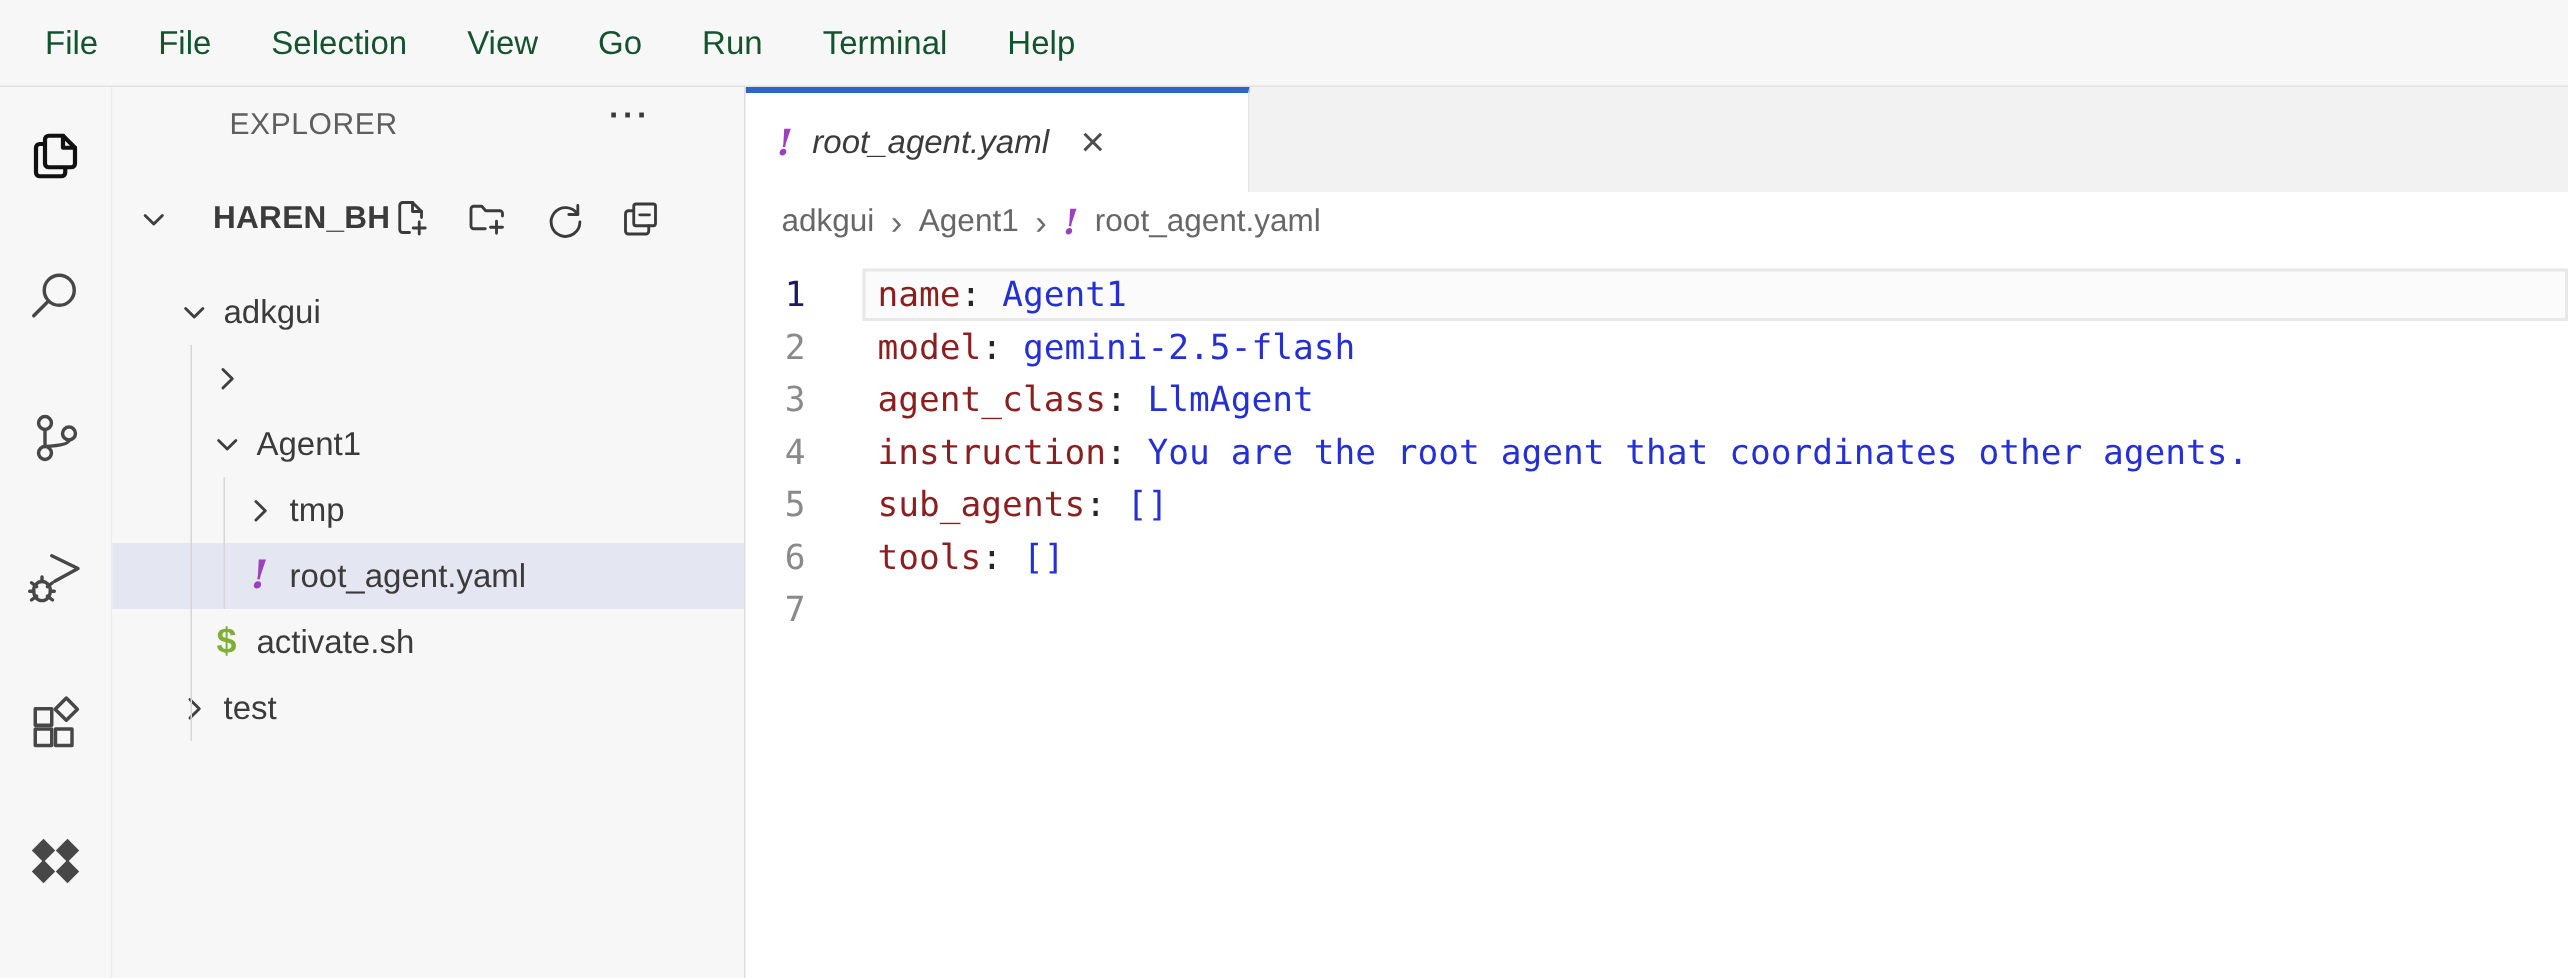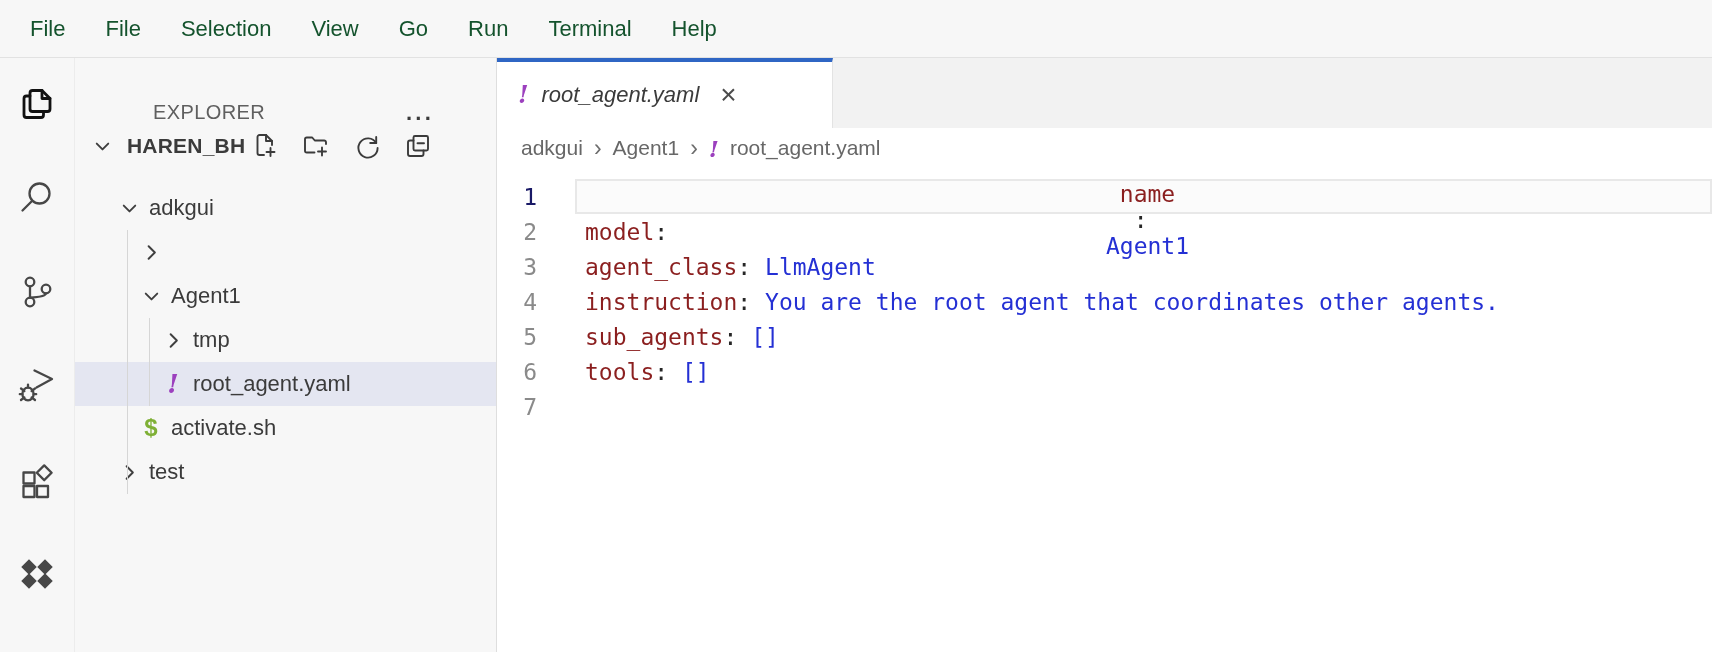--- a/index.html
+++ b/index.html
@@ -18,27 +18,27 @@
   .activitybar { width:75px; background:#f7f7f7; border-right:1px solid #ececec;
     display:flex; flex-direction:column; align-items:center; padding-top:26px; gap:54px; flex:none; }
   .ab-icon { width:40px; height:40px; color:#474747; }
   .ab-icon svg { width:40px; height:40px; display:block; }
   .ab-icon.active { color:#111; }
   .ab-icon.active svg { stroke-width:2.8; }
 
   
   .sidebar { width:422px; background:#f7f7f7; border-right:1px solid #dedede;
     flex:none; font-size:22px; color:#3b3b3b; position:relative; }
-  .sb-header { height:66px; display:flex; align-items:flex-end; justify-content:space-between;
+  .sb-header { height:66px; display:flex; align-items:flex-start; justify-content:space-between;
     padding:14px 62px 0 78px; }
   .sb-title { font-size:20px; color:#5f5f5f; letter-spacing:.4px; }
   .sb-ellipsis { font-size:22px; font-weight:bold; letter-spacing:2px; color:#3b3b3b; cursor:pointer; line-height:10px; }
   .ws-row { height:44px; display:flex; align-items:center; padding:0 64px 0 14px;
     font-weight:700; font-size:21px; }
-  .ws-label { margin-left:5px; letter-spacing:.2px; }
+  .ws-label { margin-left:20px; letter-spacing:.2px; }
   .ws-actions { margin-left:auto; display:flex; gap:23px; }
   .ws-actions .act { width:28px; height:28px; color:#3b3b3b; cursor:pointer; }
   .ws-actions .act svg { width:28px; height:28px; display:block; }
 
   .tree { margin-top:18px; position:relative; }
   .row { height:44px; display:flex; align-items:center; cursor:pointer; }
   .row.selected { background:var(--sel-bg); }
   .slot { width:26px; height:26px; flex:none; display:flex; align-items:center;
     justify-content:center; margin-right:7px; color:#3f3f3f; }
   .slot svg { width:23px; height:23px; display:block; }
@@ -63,21 +63,21 @@
   .bc-sep { font-size:23px; color:#6d6d6d; }
   .breadcrumb .warn-glyph { font-size:23px; }
 
   .code { padding-top:11px; font-family:"DejaVu Sans Mono", monospace; font-size:23px; }
   .code-line { height:35px; display:flex; align-items:stretch; }
   .gutter { width:40px; flex:none; text-align:right; color:#8a8a8a;
     display:flex; align-items:center; justify-content:flex-end; }
   .code-line.current .gutter { color:#191966; }
   .lc { flex:1; margin-left:38px; padding-left:8px; display:flex; align-items:center;
     white-space:pre; border:2px solid transparent; }
-  .code-line.current .lc { border-color:#e8e8e8; background:#fbfbfb;flex-direction:column; }
+  .code-line.current .lc { border-color:#e8e8e8; background:#fbfbfb; }
   .yk { color:var(--key); }
   .yc { color:#262626; }
   .yv { color:var(--val); }
 </style>
 </head>
 <body>
 
 <div class="titlebar" id="menubar">
     <span class="menu-item">File</span>
     <span class="menu-item">File</span>
@@ -253,21 +253,21 @@
         <span class="warn-glyph">!</span>
         <span class="bc-item">root_agent.yaml</span>
       </div>
     <div class="code" id="code">
         <div class="code-line current">
           <span class="gutter">1</span>
           <span class="lc"><span class="yk">name</span><span class="yc">: </span><span class="yv">Agent1</span></span>
         </div>
         <div class="code-line">
           <span class="gutter">2</span>
-          <span class="lc"><span class="yk">model</span><span class="yc">: </span></span>
+          <span class="lc"><span class="yk">model</span><span class="yc">: </span><span class="yv">gemini-2.5-flash</span></span>
         </div>
         <div class="code-line">
           <span class="gutter">3</span>
           <span class="lc"><span class="yk">agent_class</span><span class="yc">: </span><span class="yv">LlmAgent</span></span>
         </div>
         <div class="code-line">
           <span class="gutter">4</span>
           <span class="lc"><span class="yk">instruction</span><span class="yc">: </span><span class="yv">You are the root agent that coordinates other agents.</span></span>
         </div>
         <div class="code-line">

